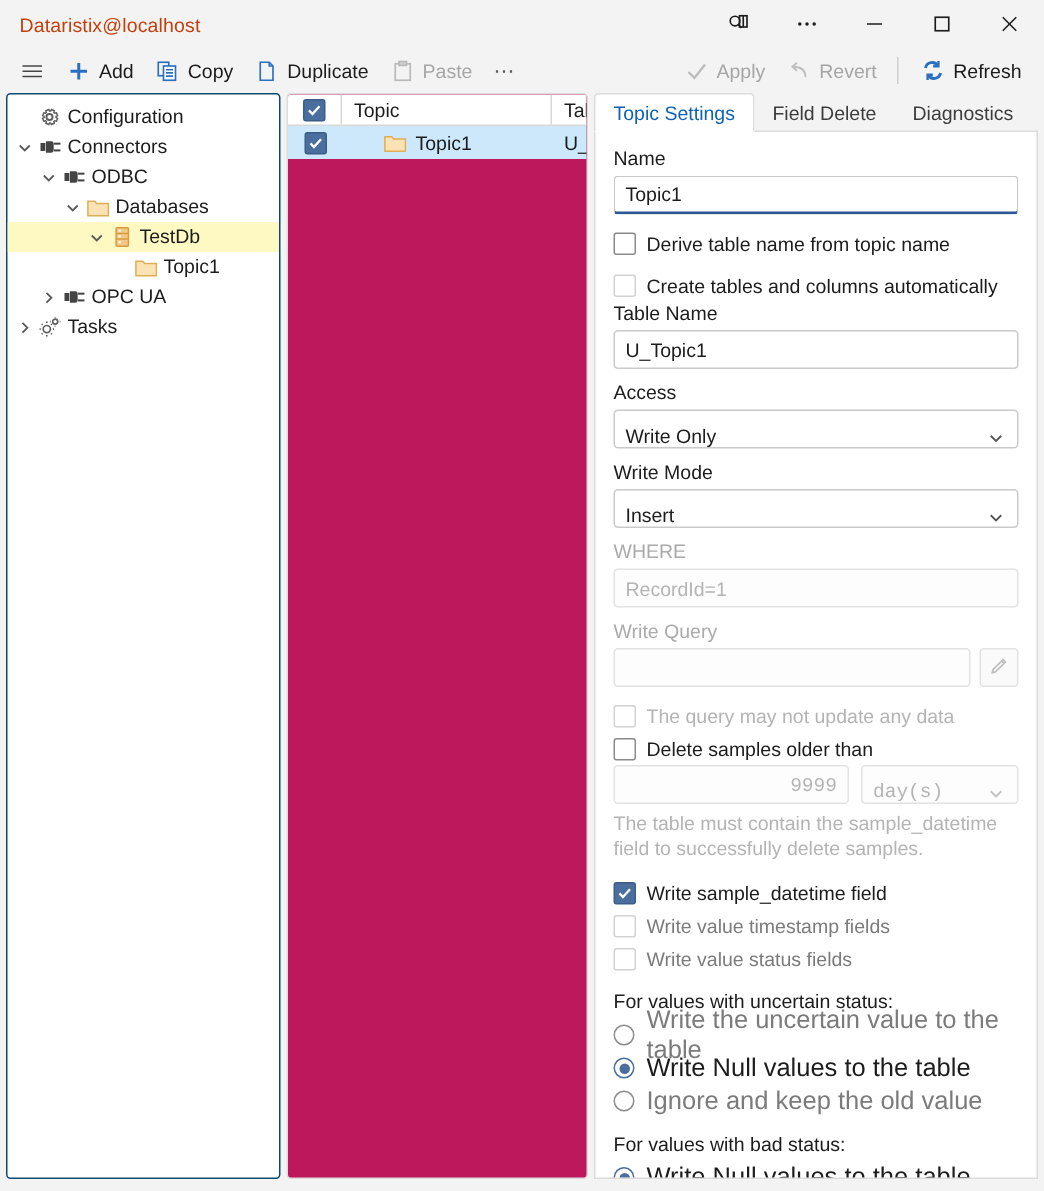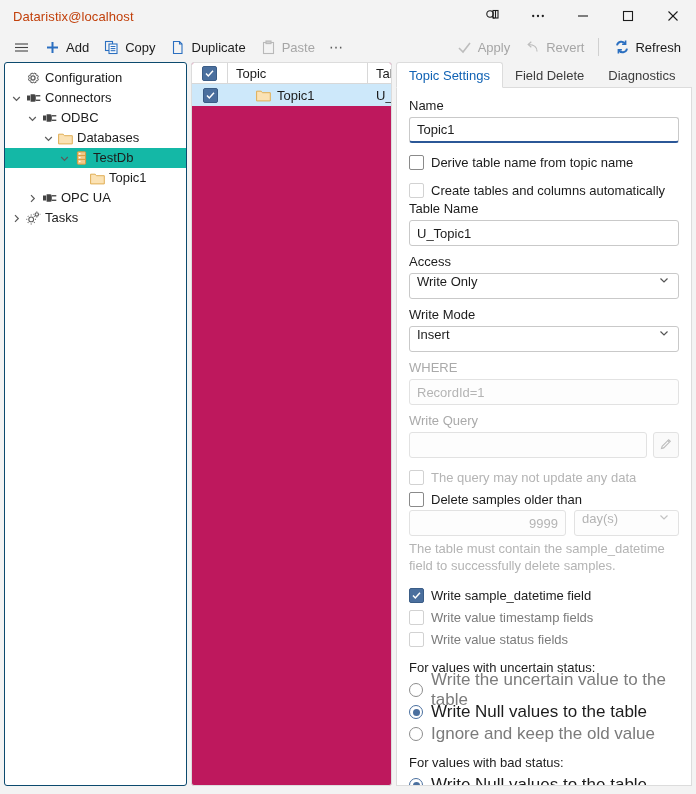--- a/index.html
+++ b/index.html
@@ -91,21 +91,21 @@
   .tree {
     padding-top: 5px;
     font-size: 13px;
   }
   .tnode {
     display: flex; align-items: center;
     height: 20px;
     white-space: nowrap;
     color: #1c1c1c;
   }
-  .tnode.selected { background: #14b8a6; }
+  .tnode.selected { background: #fef9c3; }
   .twist {
     width: 15px; flex: 0 0 15px;
     display: flex; align-items: center; justify-content: center;
     color: #5a5a5a;
   }
   .twist svg { display: block; }
   .ticon {
     width: 18px; flex: 0 0 18px;
     display: flex; align-items: center; justify-content: center;
     margin-right: 3px;
@@ -235,31 +235,31 @@
     border-color: #e2e2e2;
     background: #fdfdfd;
   }
   .input.numeric { justify-content: flex-end; }
 
   .select {
     height: 26px;
     border: 1px solid #c9c9c9;
     border-radius: 3px;
     background: #ffffff;
-    display: flex; align-items: flex-start; justify-content: space-between;
+    display: flex; align-items: flex-end; justify-content: space-between;
     padding: 0 8px 0 7px;
     font-size: 13px;
     color: #1c1c1c;
     margin-bottom: 8px;
   }
   .select .chev { color: #555; display: flex; }
   .select.dim { color: #b4b4b4; border-color: #e2e2e2; background: #fdfdfd; }
   .select.dim .chev { color: #c2c2c2; }
 
-  .row-inline { display: flex; gap: 8px; margin-bottom: 4px; }
+  .row-inline { display: flex; gap: 8px; margin-bottom: 4px; font-family: Liberation Mono, monospace; }
   .row-inline > .input { flex: 1 1 auto; margin-bottom: 0; }
   .row-inline > .select { width: 105px; flex: 0 0 105px; margin-bottom: 0; }
 
   .query-row { display: flex; gap: 6px; margin-bottom: 8px; align-items: stretch; }
   .query-row .input { flex: 1 1 auto; margin-bottom: 0; }
   .icon-btn {
     width: 26px; flex: 0 0 26px; height: 26px;
     border: 1px solid #e2e2e2;
     border-radius: 3px;
     background: #fafafa;

